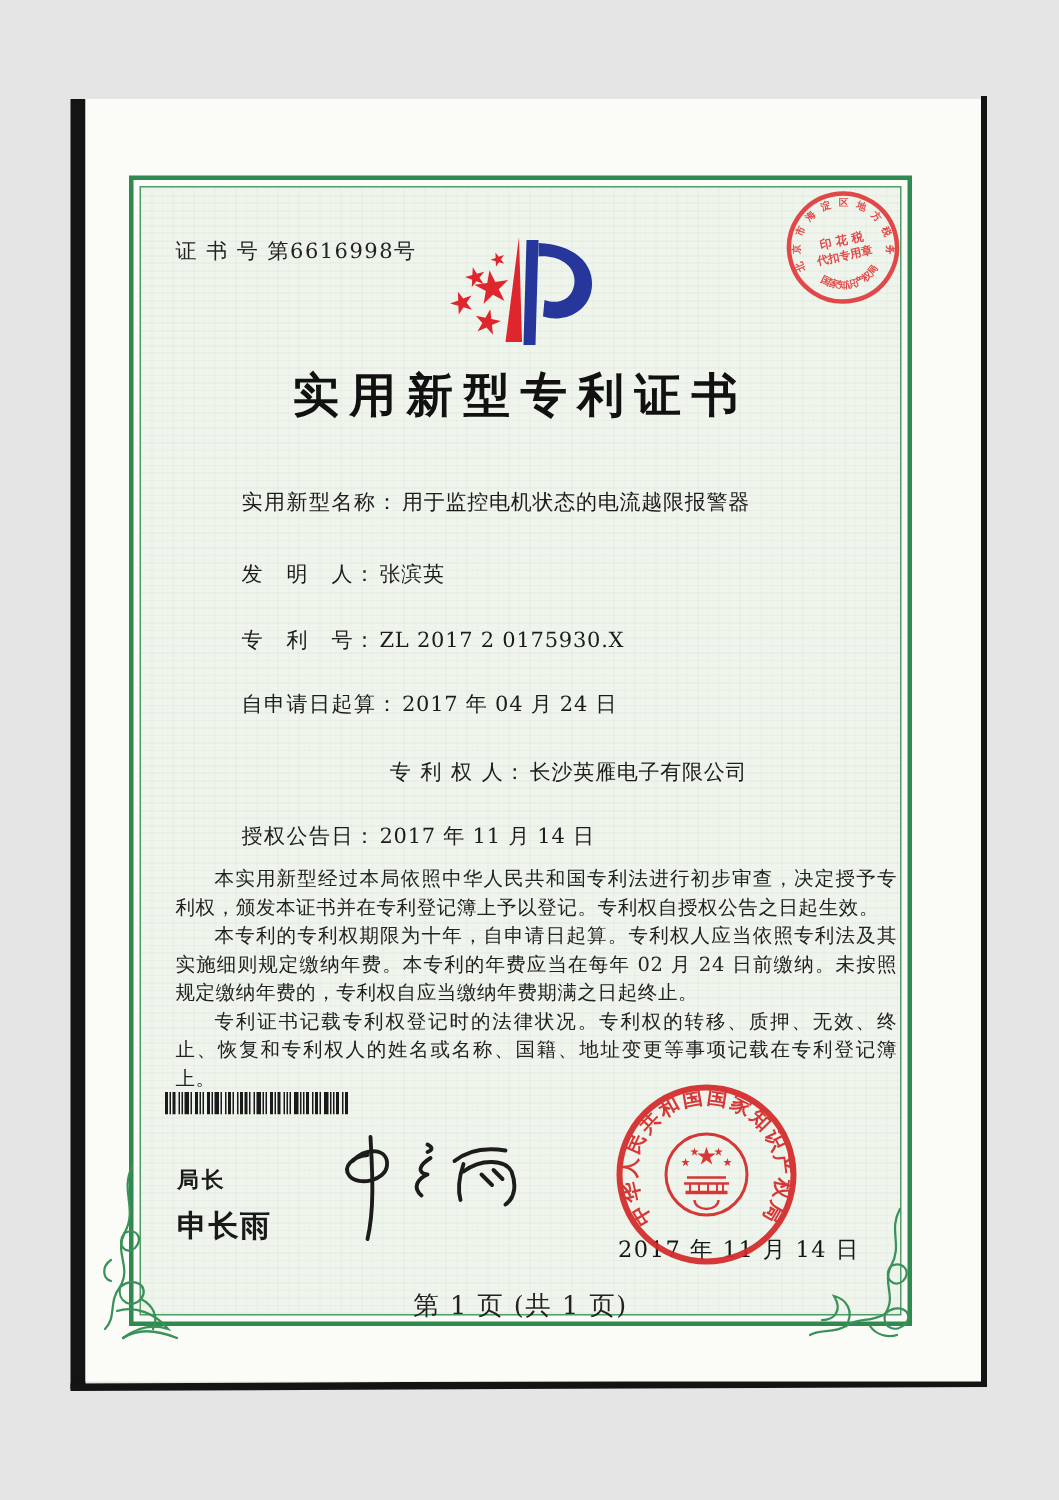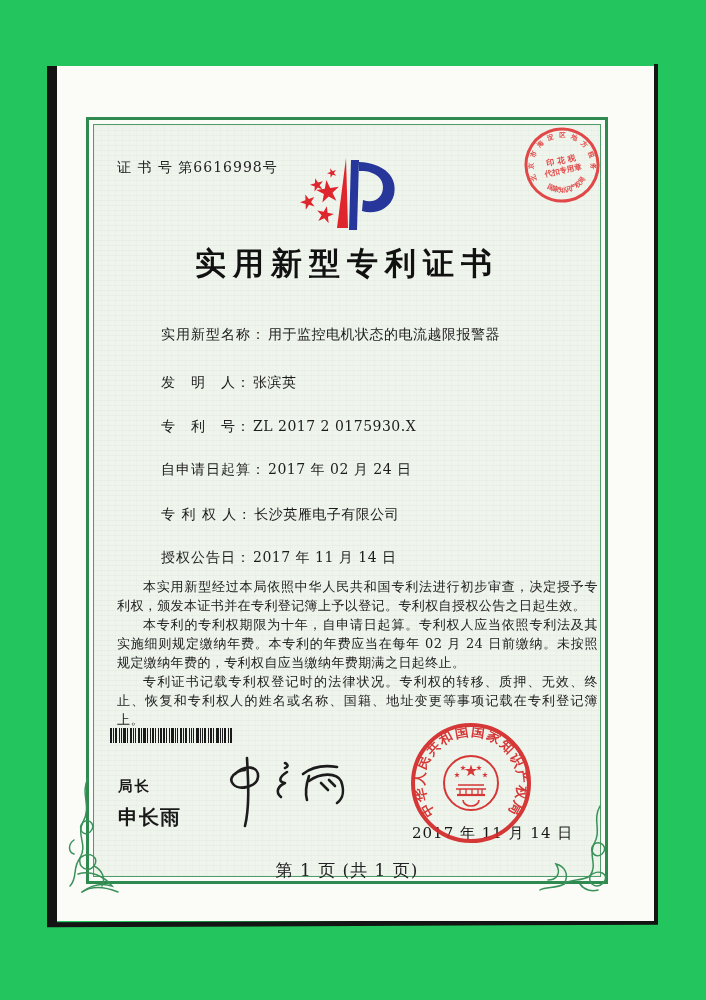--- a/index.html
+++ b/index.html
@@ -1,18 +1,18 @@
 <!DOCTYPE html>
 <html><head>
 <meta charset="utf-8">
 <style>
   html,body{margin:0;padding:0;background:#ffffff;}
   .scan{
     position:relative;width:706px;height:1000px;overflow:hidden;
-    background:#22c55e;
+    background:#e5e5e5;
     font-family:"DejaVu Serif", serif;
   }
   .edge{position:absolute;background:#141414;}
   .edge-left{left:47px;top:66px;width:10px;height:860px;}
   .edge-right{left:654px;top:64px;width:4px;height:858px;}
   .edge-bottom{left:47px;top:921px;width:611px;height:5px;transform:rotate(-0.25deg);}
   .page{
     position:absolute;left:57px;top:66px;width:597px;height:855px;
     background:#fbfbf7;
   }
@@ -38,21 +38,21 @@
     letter-spacing:7px;
   }
   .logo{position:absolute;left:295px;top:150px;}
   .field{
     position:absolute;left:117px;width:480px;
     font-size:14px;color:#1c1c1c;white-space:nowrap;
   }
   .field .lab{letter-spacing:1px;margin-left:44px;}
   .field .val{margin-left:2px;letter-spacing:0.5px;}
   .f0{top:326px;} .f1{top:374px;} .f2{top:418px;}
-  .f3{top:461px;} .f4{top:506px;} .f5{top:549px;}
+  .f3{top:461px;} .f4{top:506px;text-align:center;} .f5{top:549px;}
   .body-text{
     position:absolute;left:117px;top:577px;width:481px;
     font-size:13px;line-height:19px;color:#222;text-align:justify;
     letter-spacing:0.4px;
   }
   .body-text p{margin:0;text-indent:2em;}
   .barcode{position:absolute;left:110px;top:728px;}
   .signer-title{
     position:absolute;left:118px;top:777px;font-size:14.5px;font-weight:600;
     color:#1a1a1a;letter-spacing:2px;font-family:"DejaVu Sans", sans-serif;
@@ -111,21 +111,21 @@
   <div class="field f0">
     <span class="lab">实用新型名称：</span><span class="val">用于监控电机状态的电流越限报警器</span>
   </div>
   <div class="field f1">
     <span class="lab">发　明　人：</span><span class="val">张滨英</span>
   </div>
   <div class="field f2">
     <span class="lab">专　利　号：</span><span class="val">ZL 2017 2 0175930.X</span>
   </div>
   <div class="field f3">
-    <span class="lab">自申请日起算：</span><span class="val">2017 年 02 月 24 日</span>
+    <span class="lab">自申请日起算：</span><span class="val">2017 年 04 月 24 日</span>
   </div>
   <div class="field f4">
     <span class="lab">专 利 权 人：</span><span class="val">长沙英雁电子有限公司</span>
   </div>
   <div class="field f5">
     <span class="lab">授权公告日：</span><span class="val">2017 年 11 月 14 日</span>
   </div>
 
   <div class="body-text">
     <p>本实用新型经过本局依照中华人民共和国专利法进行初步审查，决定授予专利权，颁发本证书并在专利登记簿上予以登记。专利权自授权公告之日起生效。</p>

